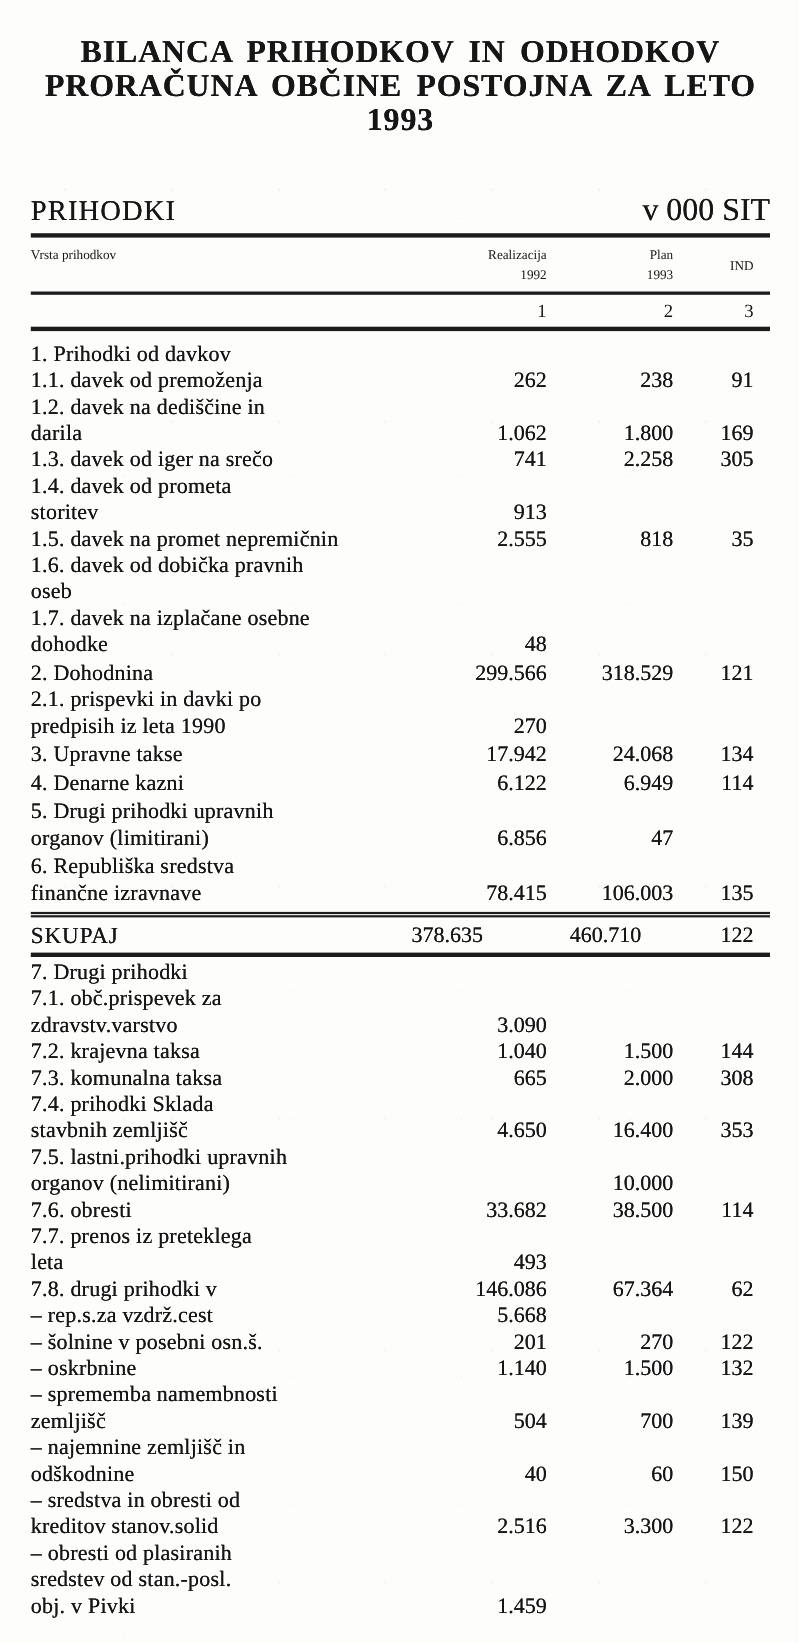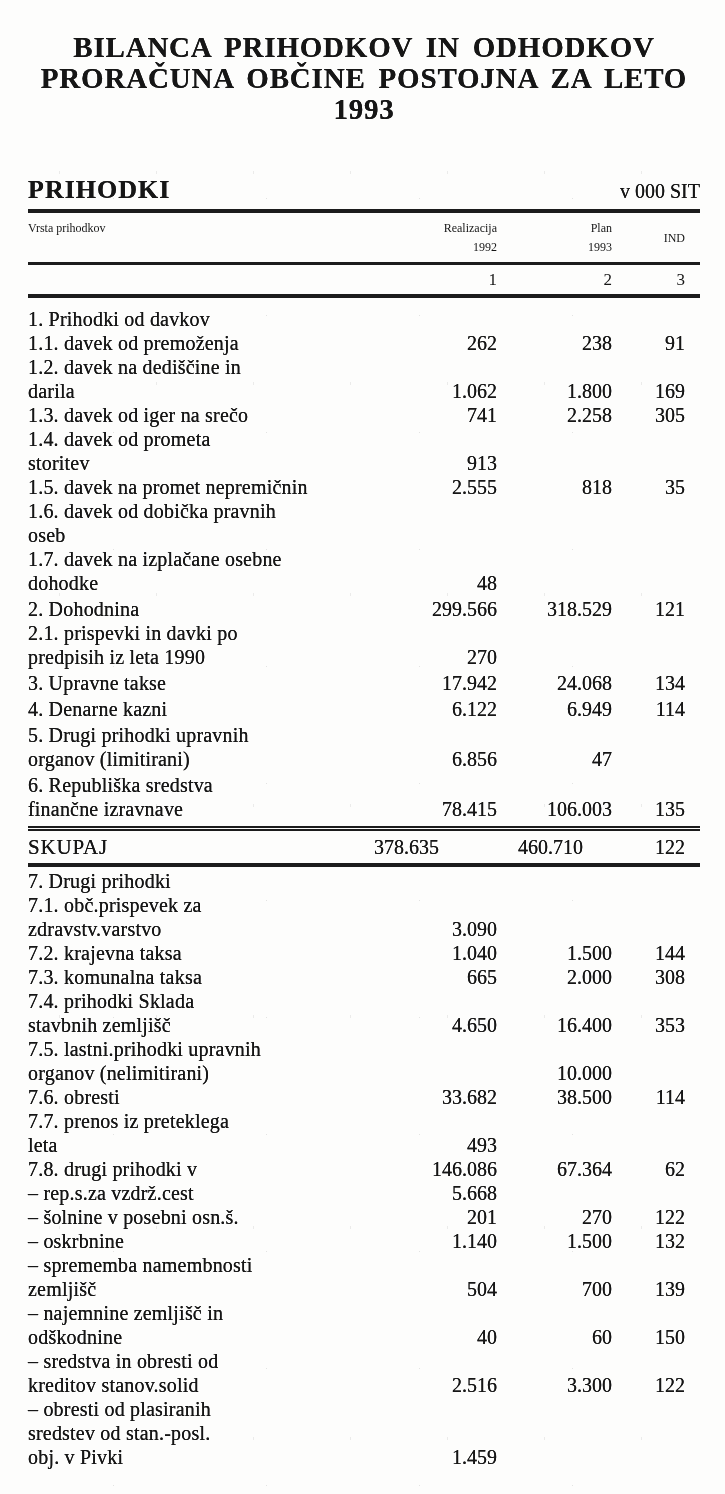--- a/index.html
+++ b/index.html
@@ -38,24 +38,23 @@
     justify-content:space-between;
     align-items:baseline;
     margin-top:50px;
     border-bottom:4px solid #1c1c1c;
     padding-bottom:4px;
   }
   .section-head .heading{
     font-size:26px;
     letter-spacing:1px;
     text-shadow:0 0 0.6px currentColor;
-    font-weight:bold;
   }
   .section-head .unit{
-    font-size:20px;
+    font-size:29px;
     text-shadow:0 0 0.4px currentColor;
   }
   .grid{
     display:grid;
     grid-template-columns:1fr 108px 115px 73px;
     padding-right:15px;
   }
   .thead{
     padding-top:6px;
     padding-bottom:5px;

